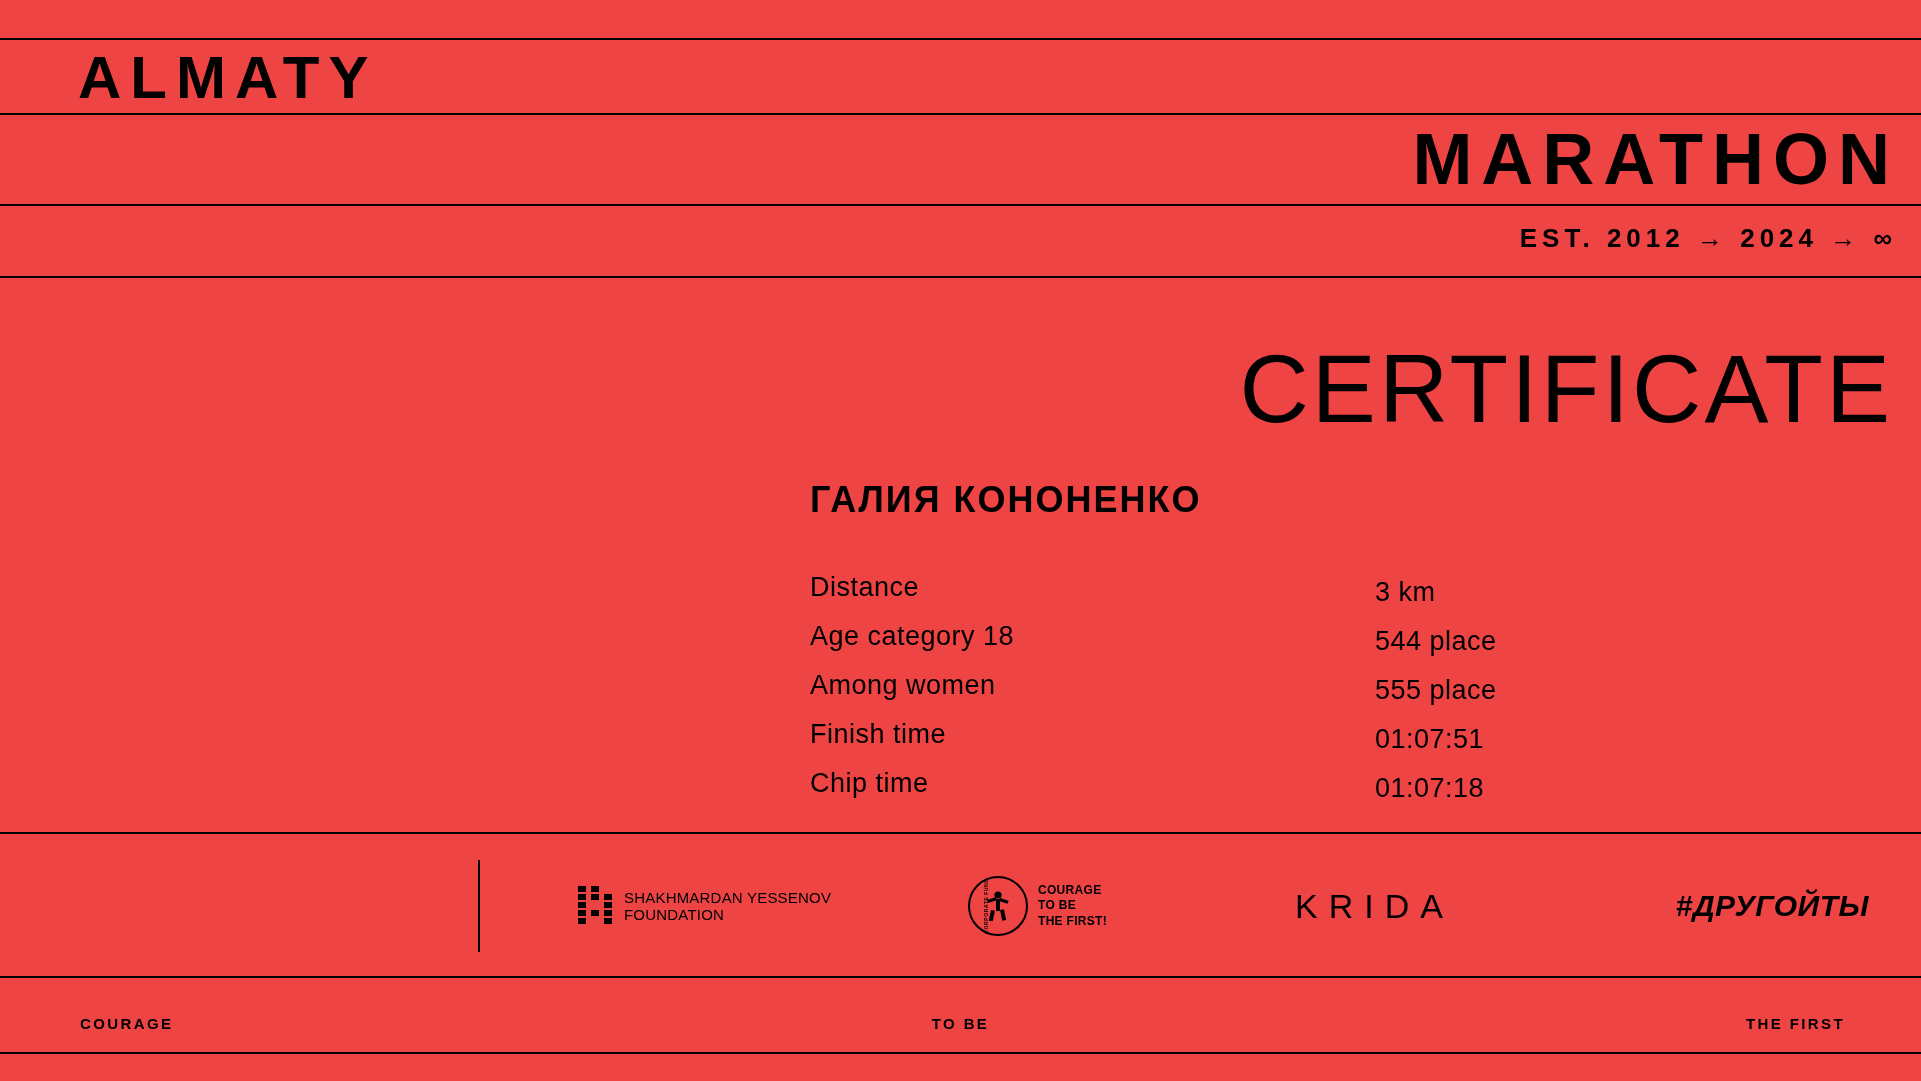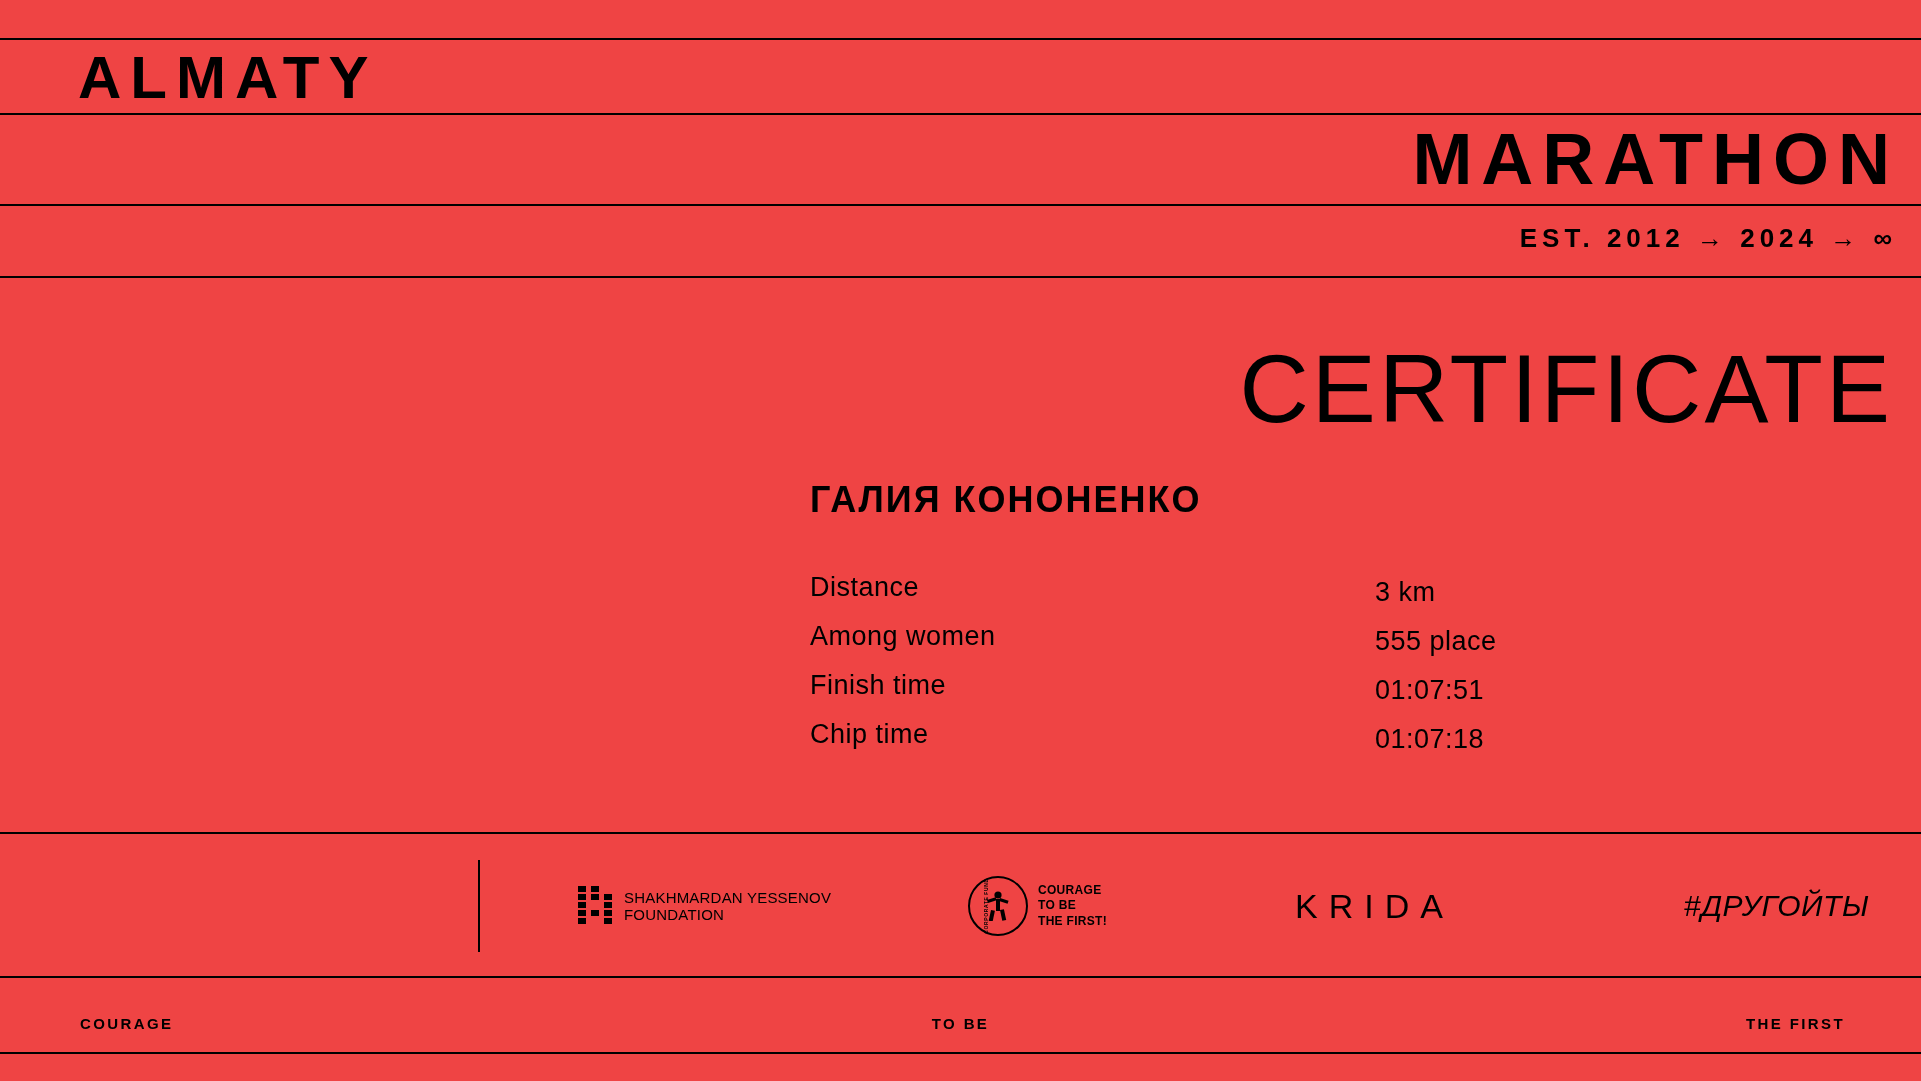--- a/index.html
+++ b/index.html
@@ -219,21 +219,21 @@
   .sp-krida { left: 1295px; justify-content: flex-end; }
   .krida-txt {
     font-size: 34px;
     font-weight: 400;
     letter-spacing: 11px;
   }
 
   .sp-drugoity { right: 52px; }
   .drug-txt {
     font-size: 30px;
-    font-weight: 400;
+    font-weight: 700;
     font-style: italic;
     letter-spacing: 0.5px;
     margin-left: 26px;
   }
 
   
   .footer {
     position: absolute;
     left: 0; right: 0;
     top: 1015px;
@@ -268,20 +268,24 @@
   <div class="hdr-est">EST. 2012 → 2024 → ∞</div>
 
   <div class="title">CERTIFICATE</div>
 
   <div class="runner-name">ГАЛИЯ КОНОНЕНКО</div>
 
   <div class="results">
     <div class="res-row">
       <span class="res-label">Distance</span>
       <span class="res-value">3 km</span>
+    </div>
+    <div class="res-row">
+      <span class="res-label">Age category 18</span>
+      <span class="res-value">544 place</span>
     </div>
     <div class="res-row">
       <span class="res-label">Among women</span>
       <span class="res-value">555 place</span>
     </div>
     <div class="res-row">
       <span class="res-label">Finish time</span>
       <span class="res-value">01:07:51</span>
     </div>
     <div class="res-row">

